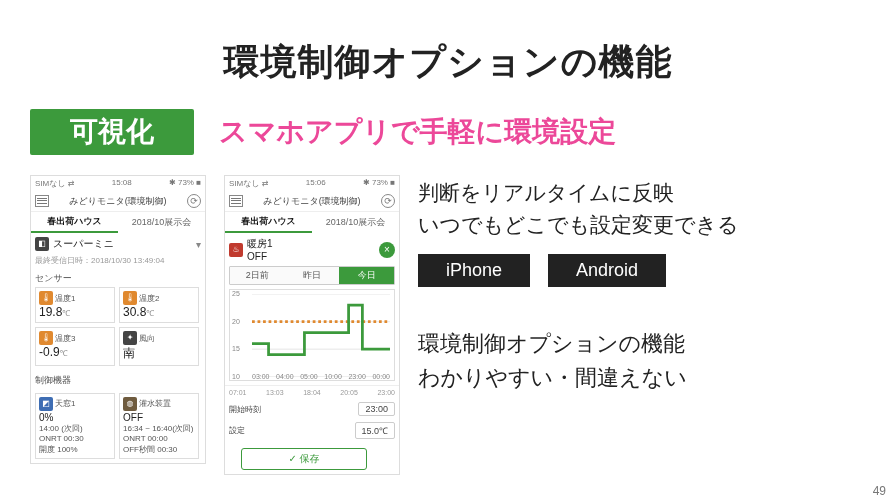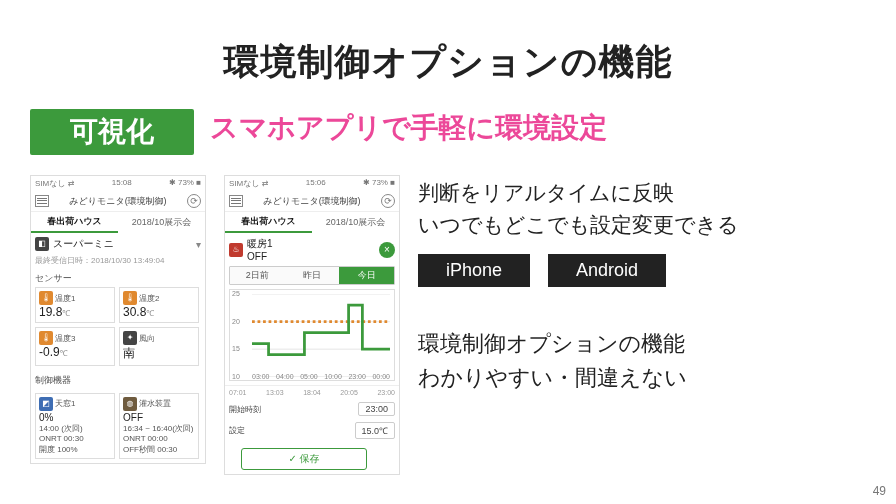--- a/index.html
+++ b/index.html
@@ -1,19 +1,19 @@
 <!DOCTYPE html>
 <html><head>
 <meta charset="utf-8">
 <style>
   * { margin:0; padding:0; box-sizing:border-box; }
   html,body { width:896px; height:504px; background:#fff; font-family:"Hiragino Kaku Gothic ProN","Meiryo",sans-serif; overflow:hidden; color:#222; }
   .slide { width:896px; height:504px; position:relative; padding:20px 30px; }
   .title { font-size:36px; font-weight:700; text-align:center; margin:18px 0 22px 0; letter-spacing:1px; }
-  .subrow { display:flex; align-items:flex-start; gap:16px; margin-bottom:20px;margin-top:16px; }
+  .subrow { display:flex; align-items:center; gap:25px; margin-bottom:20px;margin-top:16px; }
   .tag { background:#3c9a3c; color:#fff; font-size:28px; font-weight:700; padding:4px 40px; border-radius:2px; }
   .subtitle { color:#ec4899; font-size:28px; font-weight:700; }
   .content { display:flex; gap:18px; align-items:flex-start; }
   .phone { width:176px; background:#fff; border:1px solid #ddd; font-size:10px; }
   .statusbar { display:flex; justify-content:space-between; padding:2px 4px; color:#777; font-size:8px; }
   .appbar { display:flex; justify-content:space-between; align-items:center; padding:3px 4px; border-bottom:1px solid #eee; }
   .appbar .menu { width:14px; height:12px; border:1px solid #888; display:flex; flex-direction:column; justify-content:space-around; padding:1px;}
   .appbar .menu span{height:1px;background:#777;display:block;}
   .appbar .title2 { font-size:9px; color:#444; }
   .appbar .sync { width:14px; height:14px; border:1px solid #888; border-radius:50%; font-size:9px; text-align:center; line-height:12px; color:#777;}

